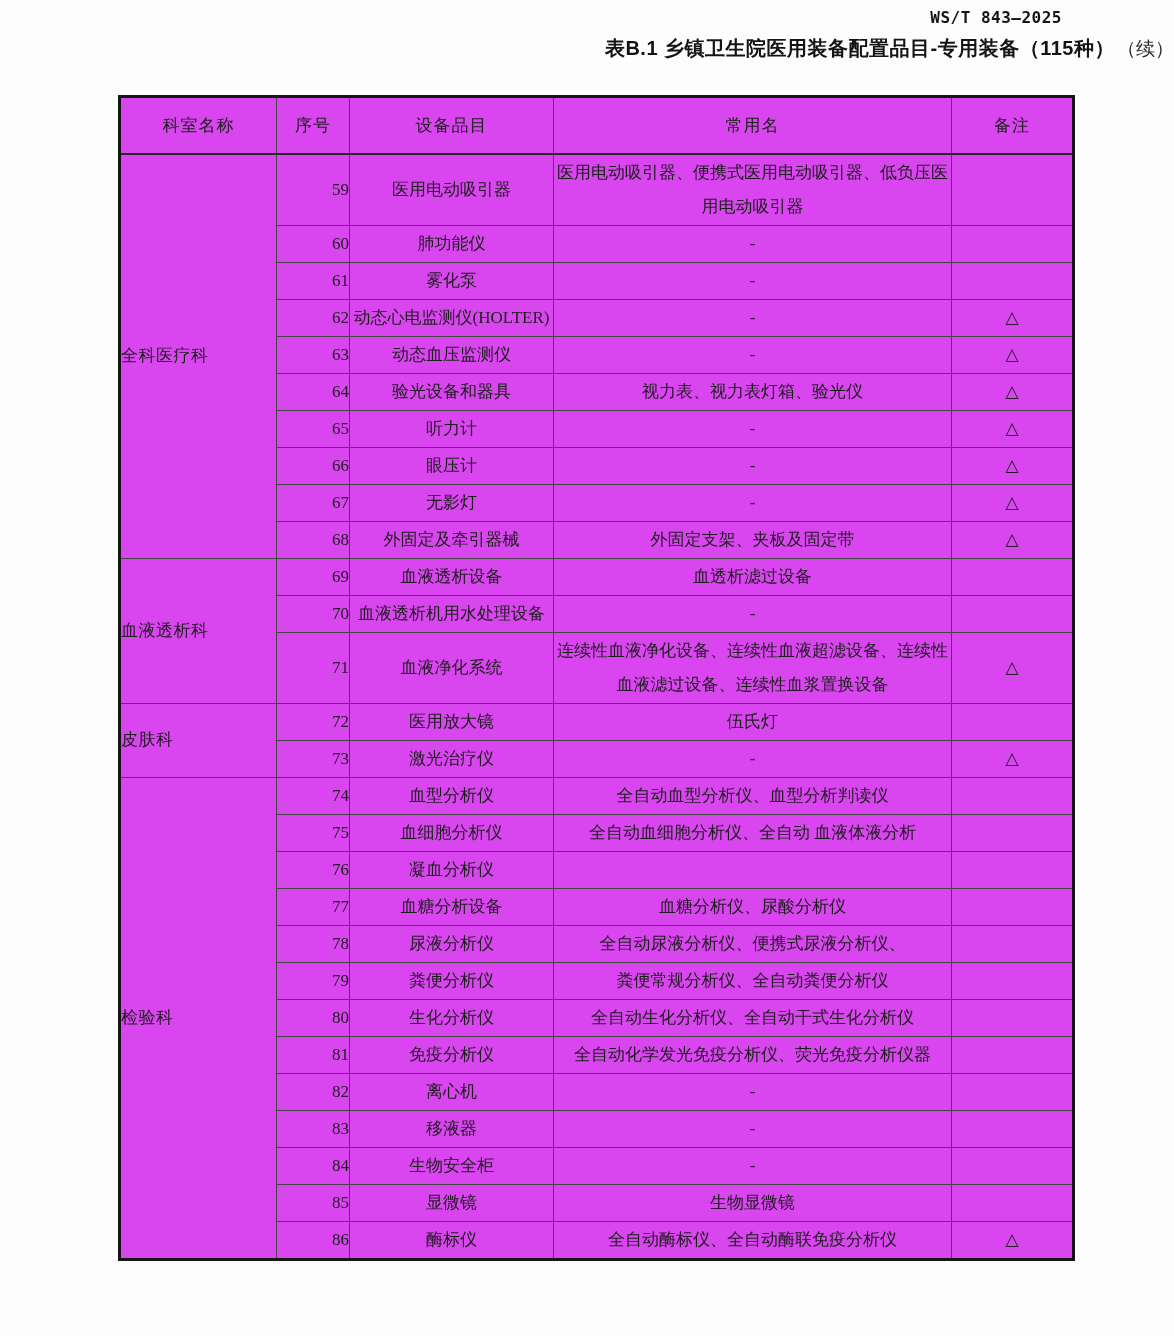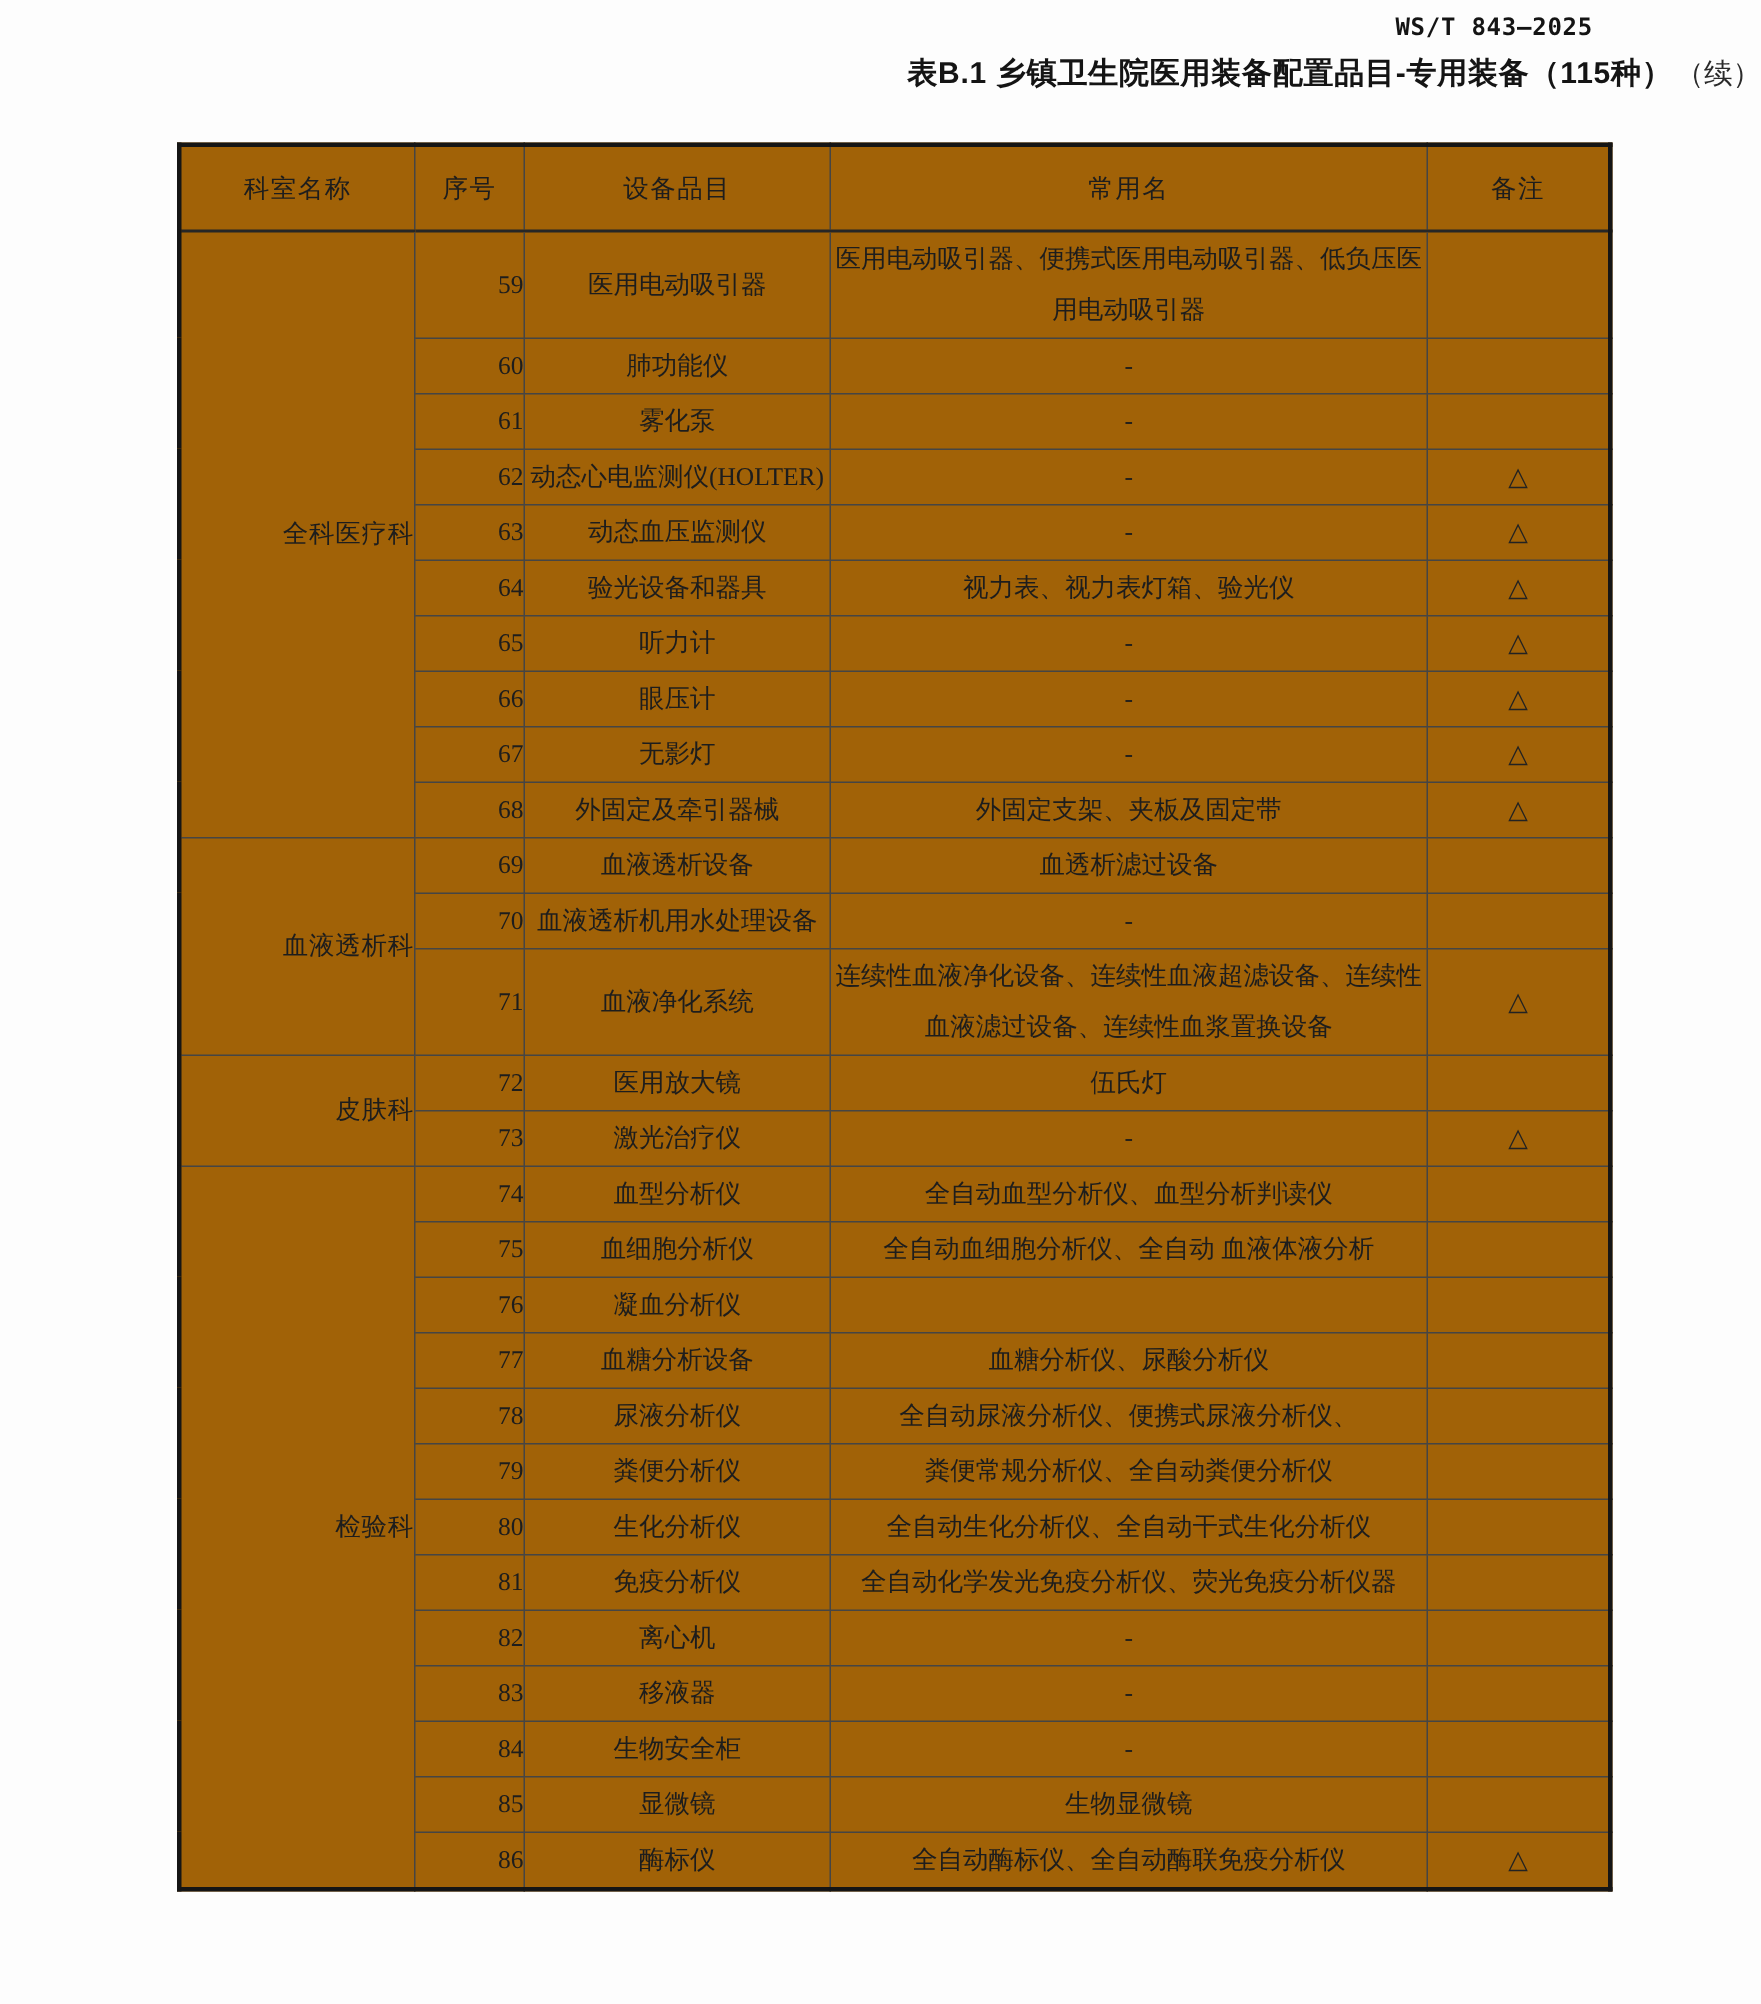--- a/index.html
+++ b/index.html
@@ -44,37 +44,37 @@
     margin-left: 2px;
   }
   table.equip-table {
     position: absolute;
     left: 118px;
     top: 95px;
     width: 954px;
     border-collapse: collapse;
     table-layout: fixed;
     border: 3px solid #151515;
-    background: #a16207;
+    background: #d946ef;
   }
   .equip-table td {
     border: 1px solid #454545;
     font-size: 17px;
     vertical-align: middle;
     overflow: hidden;
     padding: 0;
   }
   .equip-table thead td {
     height: 57px;
     text-align: center;
     border-bottom: 2px solid #262626;
     letter-spacing: 1px;
   }
   .equip-table tbody td { line-height: 34px; padding: 1px 0; }
-  .col-dept  { text-align: right; letter-spacing: 0.5px; margin-top: 38px; }
+  .col-dept  { text-align: left; letter-spacing: 0.5px; margin-top: 38px; }
   .col-no    { text-align: right; }
   .col-item, .col-common { text-align: center; padding: 1px 13px; }
   .col-remark { text-align: center; font-size: 19px; color: #222; }
 </style>
 </head>
 <body>
 
 <div class="page">
 
   <div class="doc-number">WS/T 843—2025</div>

